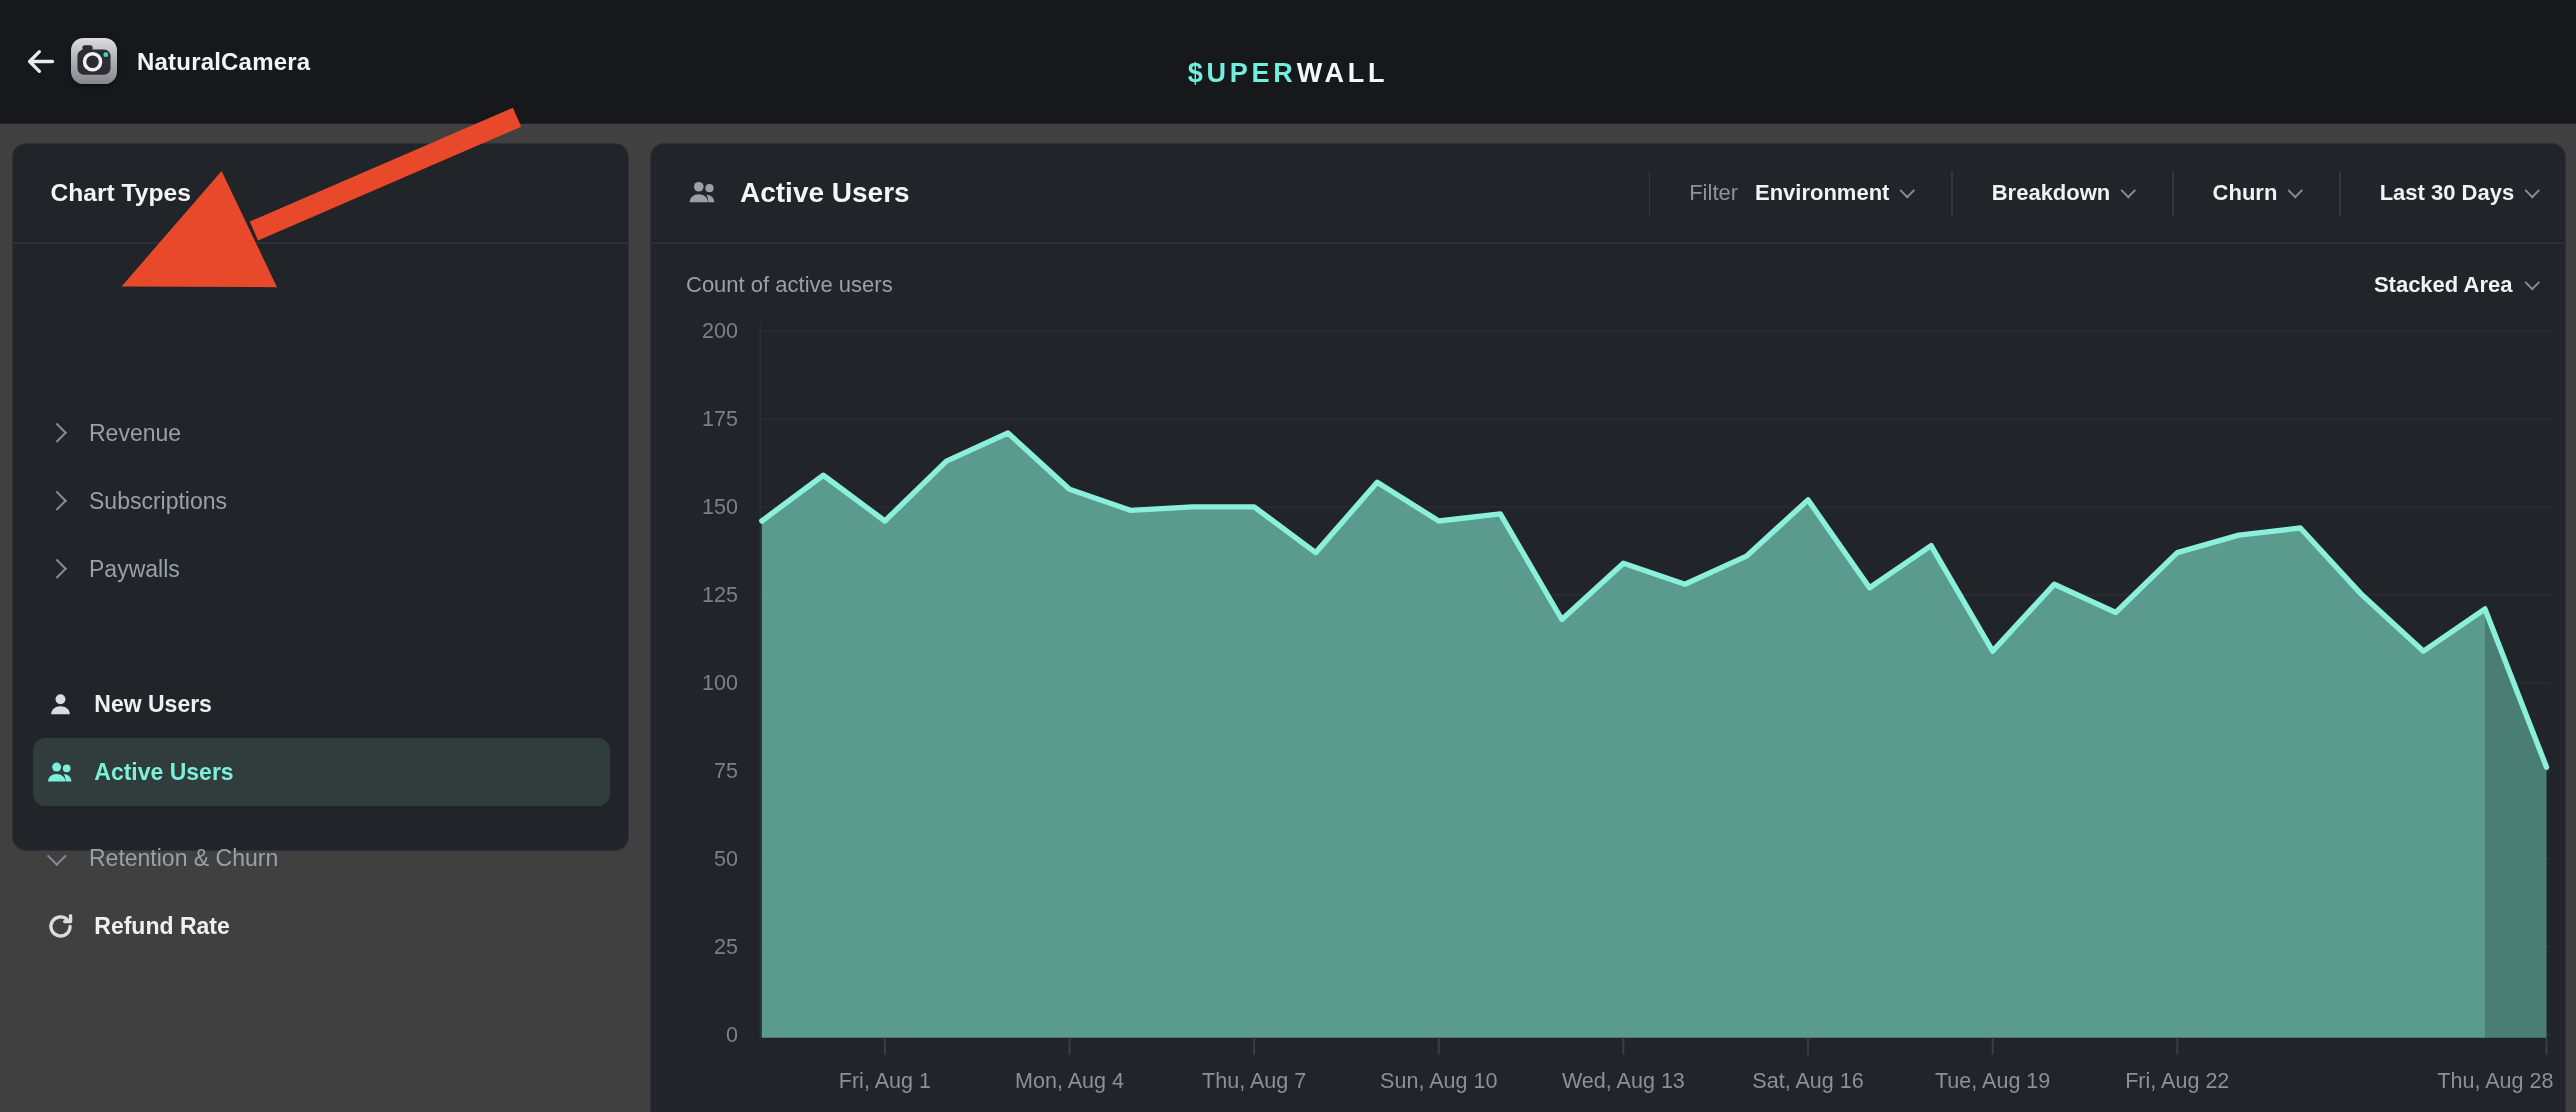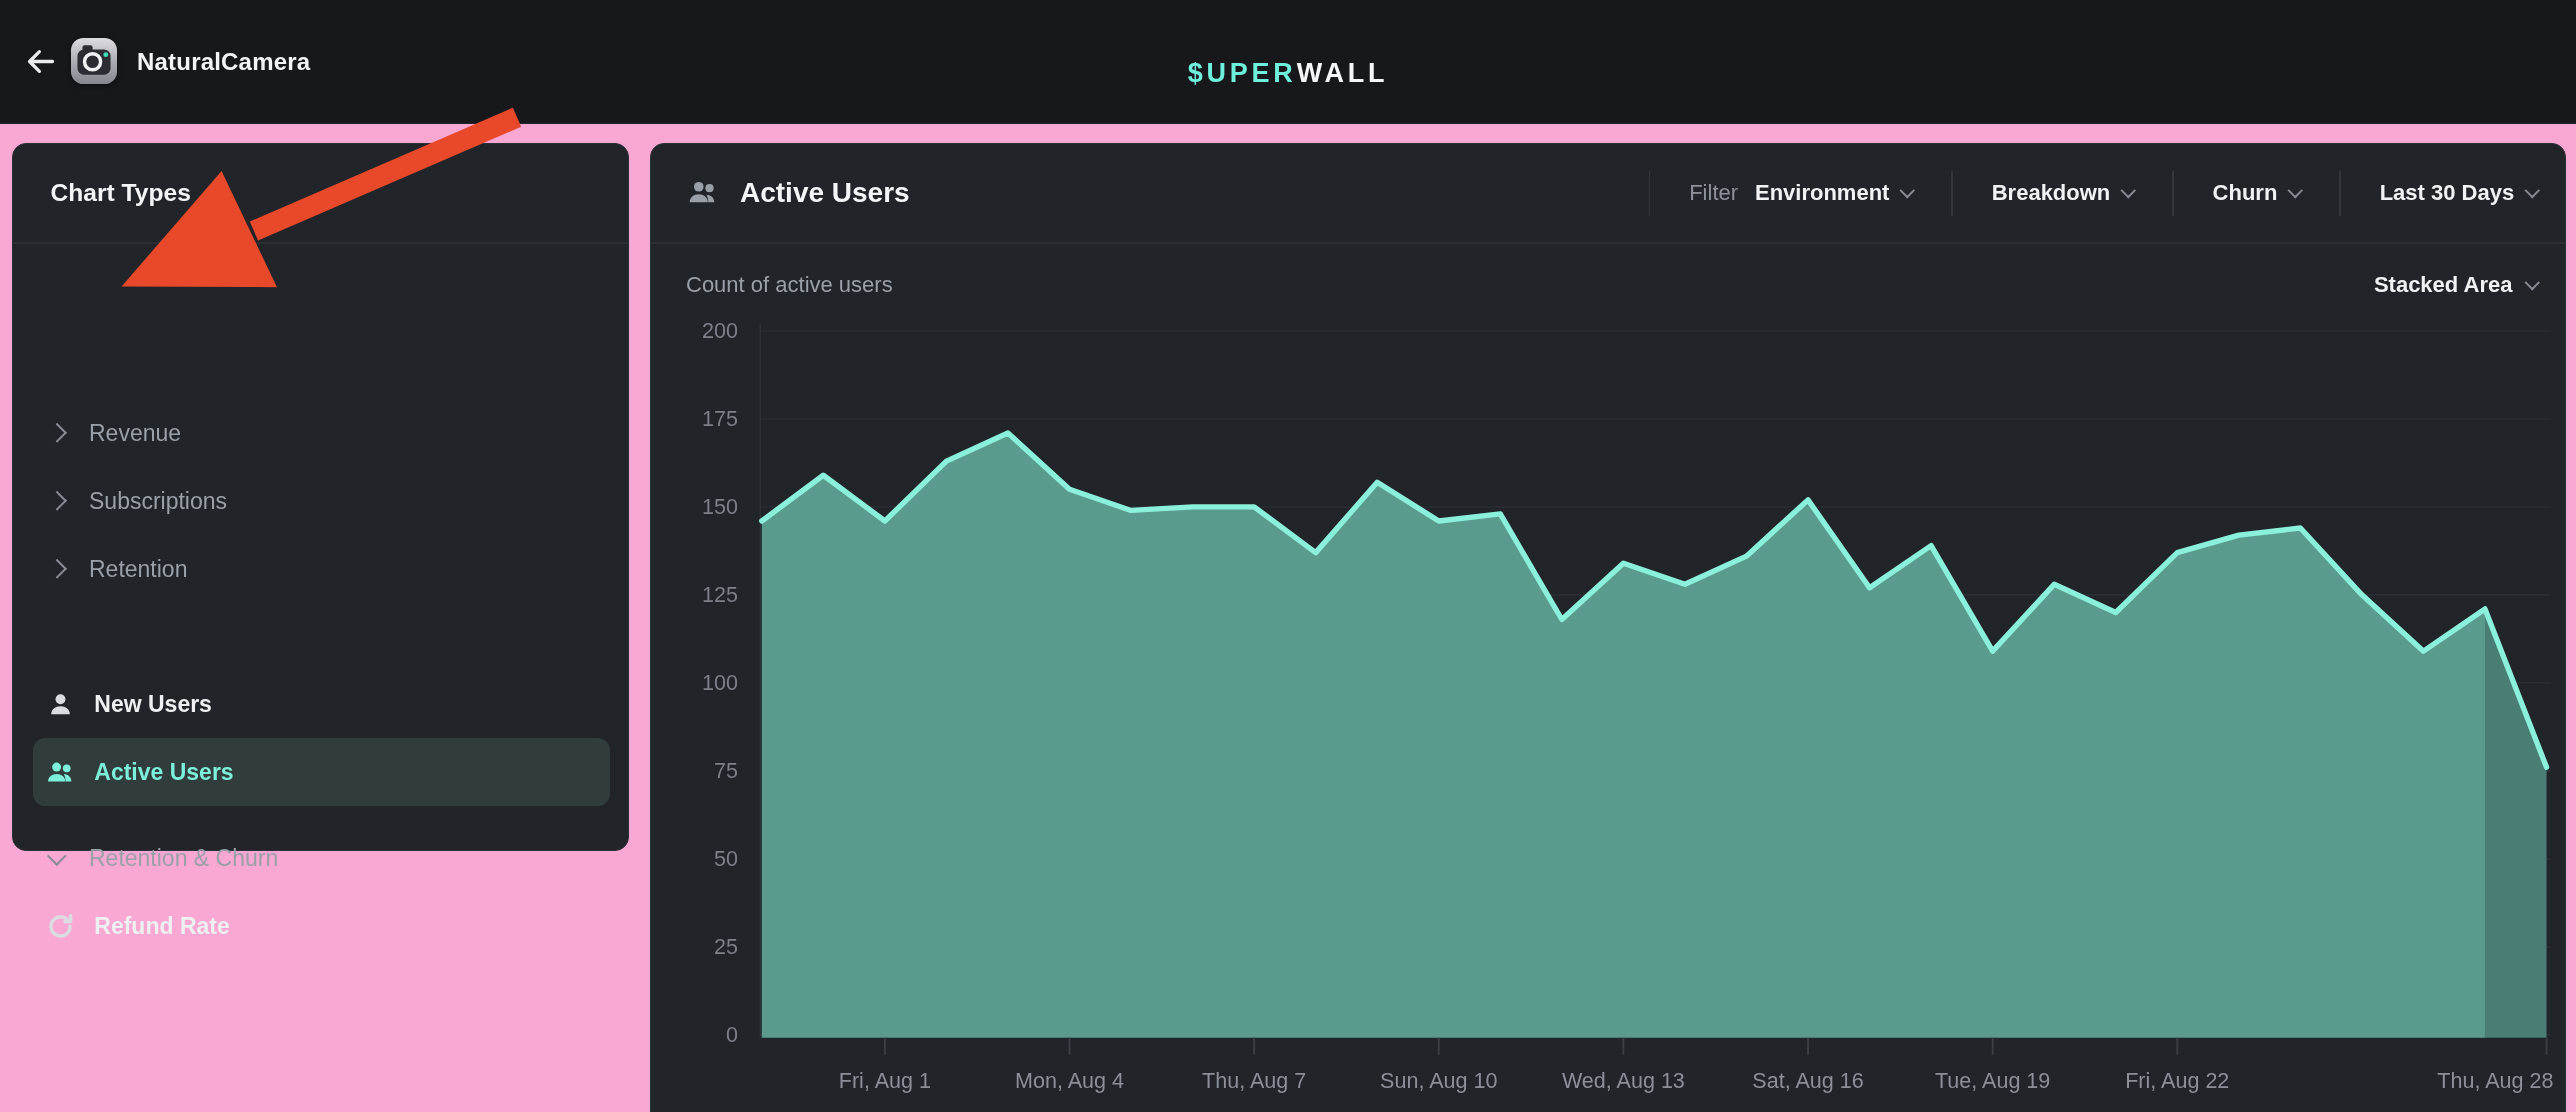--- a/index.html
+++ b/index.html
@@ -1,17 +1,17 @@
 <!DOCTYPE html>
 <html style="font-size:12.3px"><head>
 <meta charset="utf-8">
 <style>
   html,body{margin:0;padding:0;background:#141519;width:2576px;height:1113px;overflow:hidden;
     font-family:"Liberation Sans","DejaVu Sans",sans-serif;-webkit-font-smoothing:antialiased;}
-  .stage{position:absolute;inset:0;width:2576px;height:1113px;background:#f9a8d4;}
+  .stage{position:absolute;inset:0;width:2576px;height:1113px;background:#404040;}
 
   
   .topbar{position:absolute;left:0;top:0;width:2576px;height:123px;background:#17181c;border-bottom:1.5px solid #232428;}
   .back{position:absolute;left:23px;top:44px;width:35px;height:35px;color:#e9ebee;cursor:pointer;}
   .apptile{position:absolute;left:71px;top:38px;width:46px;height:46px;border-radius:12.3px;
     background:linear-gradient(180deg,#dcdce1 0%,#a9a9b1 55%,#86868e 100%);box-shadow:0 1.5px 4.6px rgba(0,0,0,.5);}
   .appname{position:absolute;left:137px;top:0;height:123px;display:flex;align-items:center;
     font-size:24px;font-weight:700;color:#f2f4f6;letter-spacing:0.2px;}
   .logo{position:absolute;left:0;right:0;top:12px;height:123px;display:flex;align-items:center;justify-content:center;
     font-size:27px;font-weight:700;letter-spacing:3.8px;}
@@ -90,21 +90,21 @@
         <div class="side-item gray" style="top: 323px;">
           <span class="chev right"></span>
           <span class="lbl">Subscriptions</span>
         </div>
         <div class="side-item gray" style="top: 255px;">
           <span class="chev right"></span>
           <span class="lbl">Revenue</span>
         </div>
         <div class="side-item gray" style="top: 391px;">
           <span class="chev right"></span>
-          <span class="lbl">Retention</span>
+          <span class="lbl">Paywalls</span>
         </div>
         <div class="side-item white" style="top: 526px;">
           <span class="iconbox ic-white">
             <svg viewBox="0 0 24 24" width="29" height="29" fill="currentColor">
               <circle cx="12" cy="7.6" r="4.1"></circle>
               <path d="M4.3 20c0-4.1 3.4-6.6 7.7-6.6s7.7 2.5 7.7 6.6z"></path>
             </svg>
           </span>
           <span class="lbl">New Users</span>
         </div>

